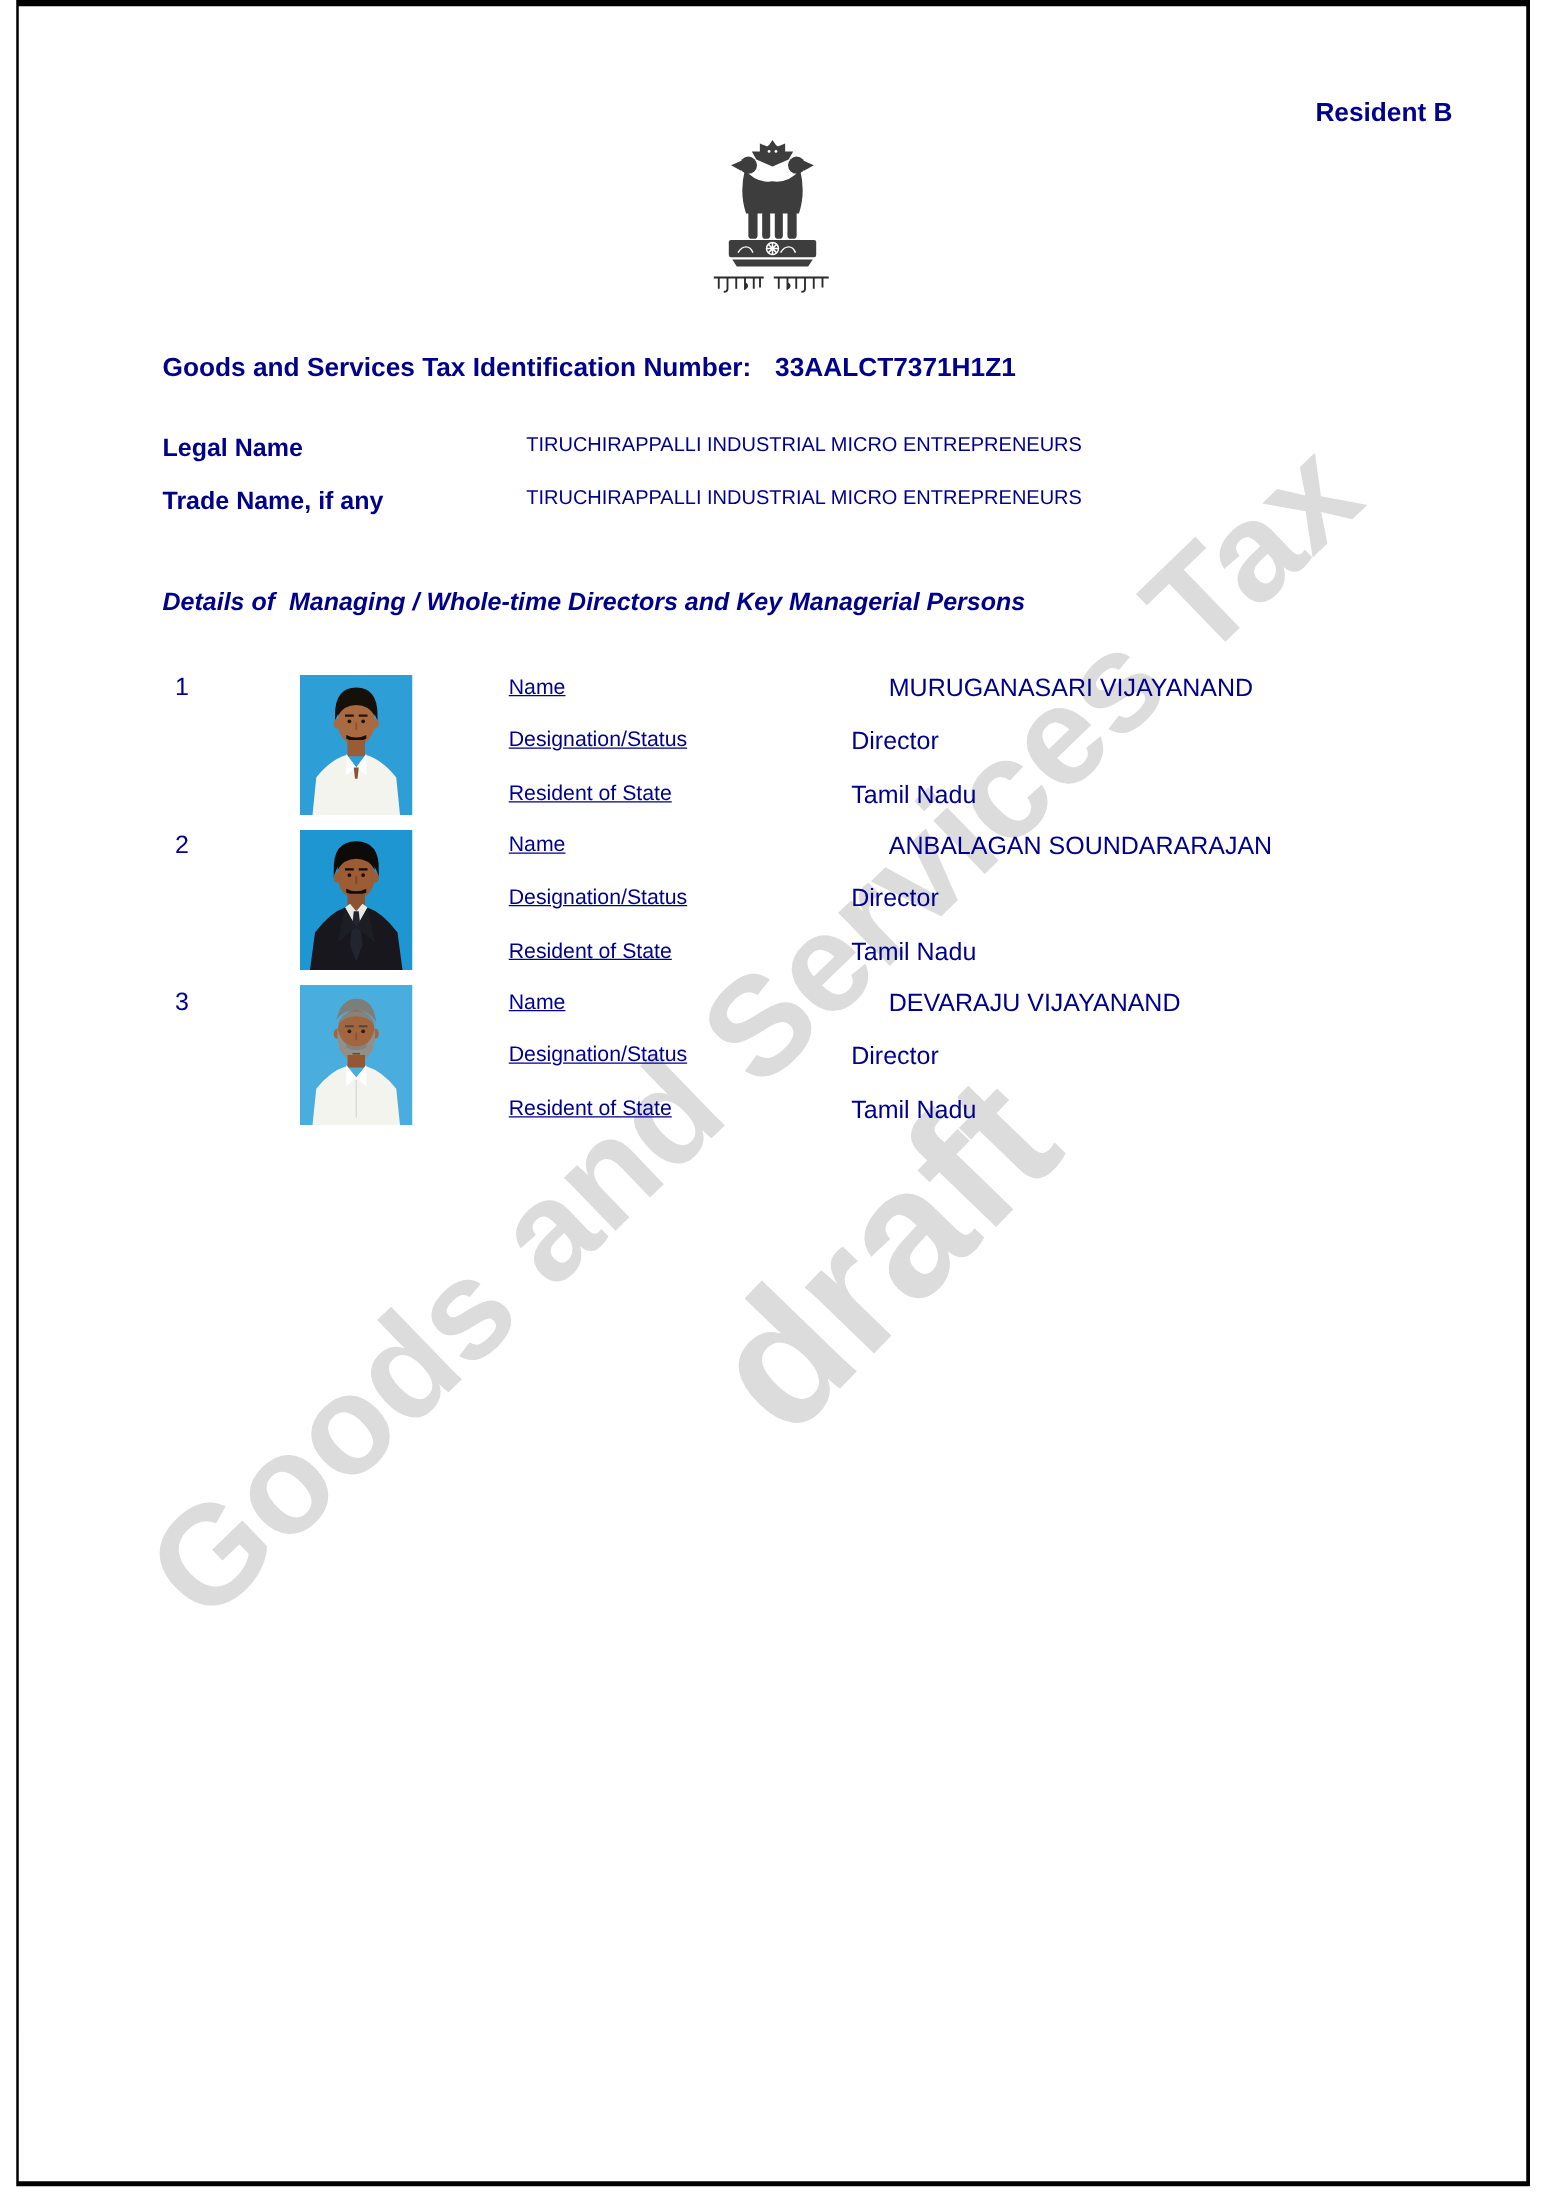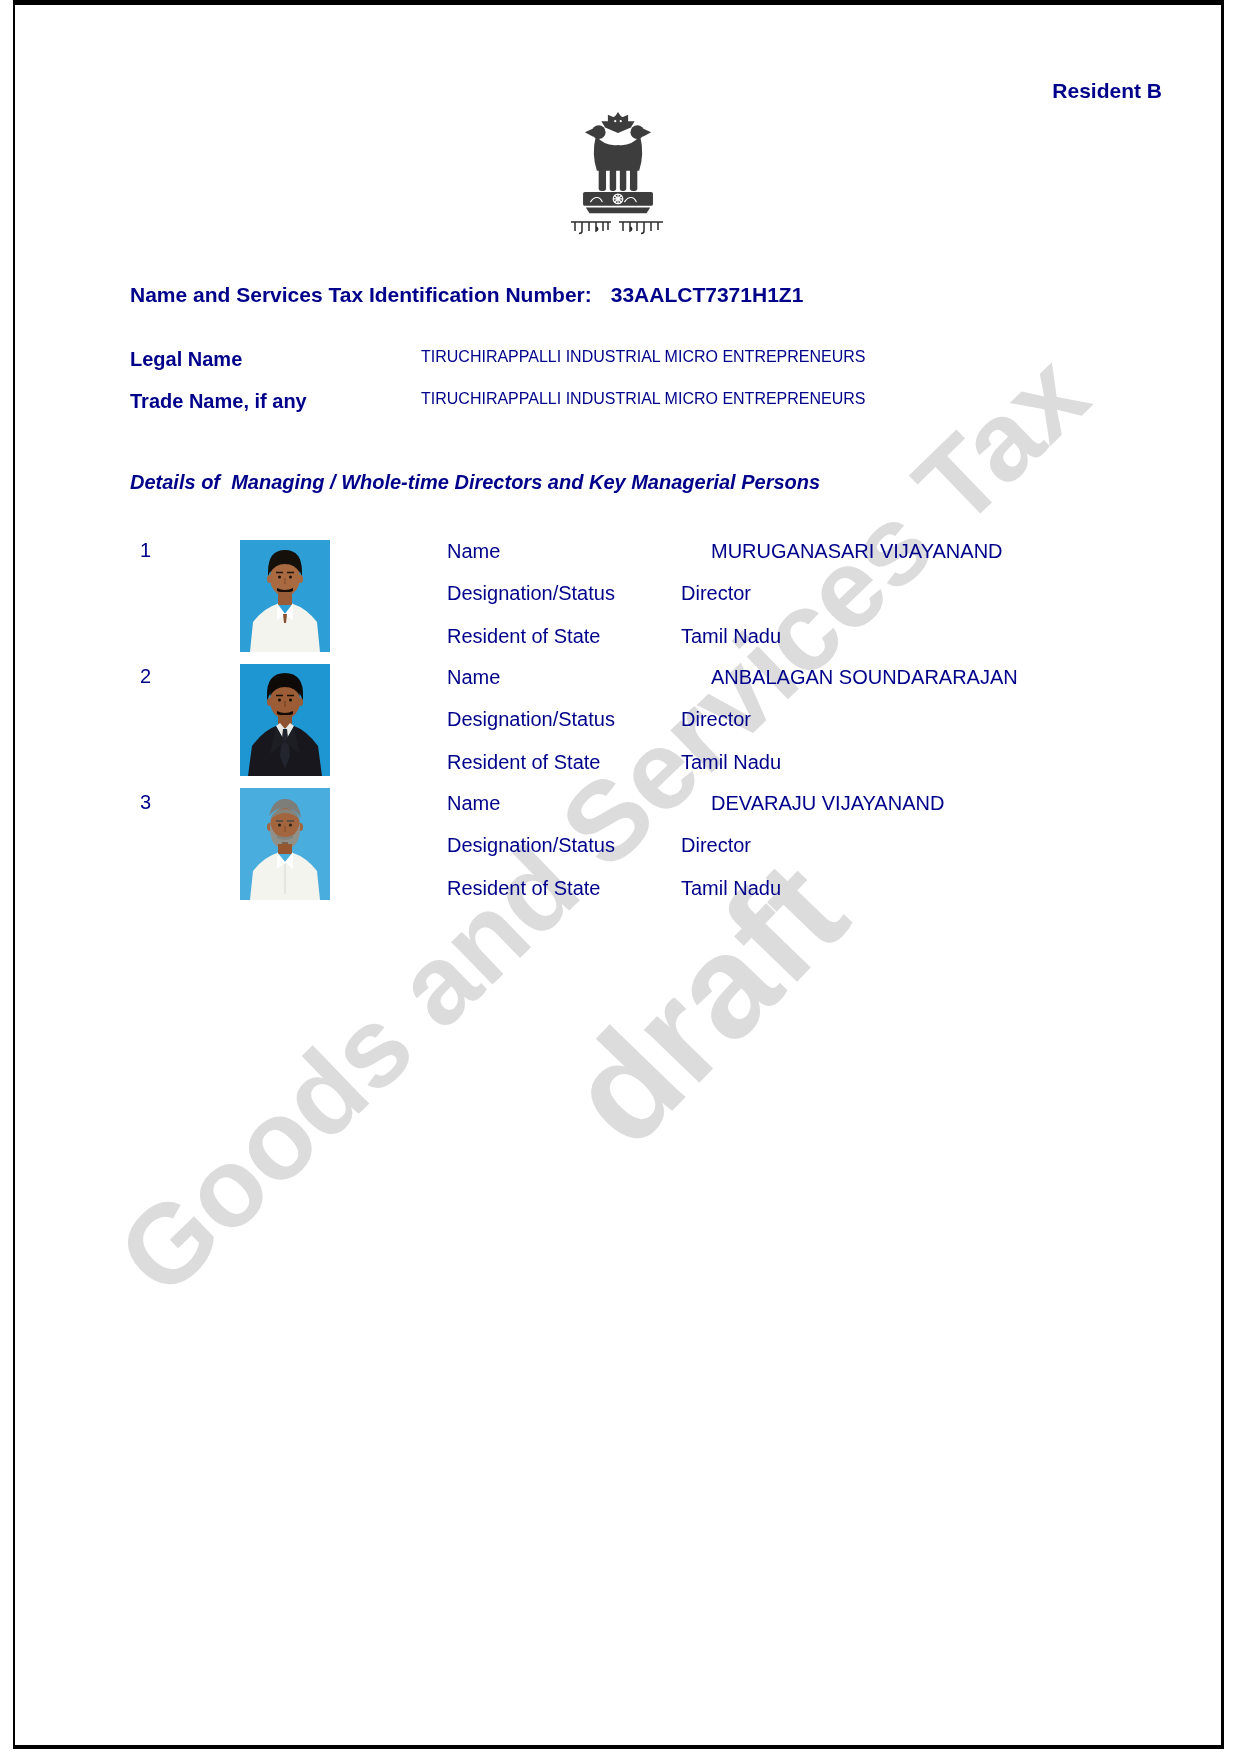--- a/index.html
+++ b/index.html
@@ -31,21 +31,21 @@
   .gstin    { left:130px; top:283px; font-size:21px; }
   .gstin .val { margin-left:19px; }
   .f-label  { left:130px; font-size:20px; }
   .f-value  { left:421px; font-size:16px; }
   .row-legal { top:348px; }
   .row-trade { top:390px; }
   .section-heading { left:130px; top:471px; font-size:20px; white-space:pre;font-style:italic; }
   .dir-no    { left:140px; font-size:20px; }
   .photo     { left:240px; width:90px; height:112px; }
   .photo svg { display:block; }
-  .dir-label { left:447px; font-size:20px; }
+  .dir-label { left:407px; font-size:17px;text-decoration:underline; }
   .dir-value { font-size:20px; }
   .dv-name   { left:711px; }
   .dv-sub    { left:681px;text-align:center; }
   
   .r0-l0{top:540px}.r0-l1{top:582px}.r0-l2{top:625px}.r0-no{top:539px}.r0-ph{top:540px}
   .r1-l0{top:666px}.r1-l1{top:708px}.r1-l2{top:751px}.r1-no{top:665px}.r1-ph{top:664px}
   .r2-l0{top:792px}.r2-l1{top:834px}.r2-l2{top:877px}.r2-no{top:791px}.r2-ph{top:788px}
 </style>
 </head>
 <body>
@@ -94,21 +94,21 @@
         <g stroke="#2b2b2b" stroke-width="1.5" fill="none">
           <path d="M8,3 H48"></path>
           <path d="M56,3 H100"></path>
           <path d="M12,3 V12 M19,3 V12 Q19,14.5 16,14.5 M26,3 V12 M33,3 V12 Q36.5,10 33,7.5 M40,3 V12 M45,3 V11"></path>
           <path d="M60,3 V12 M67,3 V12 Q70.5,10 67,7.5 M74,3 V12 M81,3 V12 Q81,14.5 78,14.5 M88,3 V12 M95,3 V11"></path>
         </g>
       </svg>
     </div>
 
     <div class="gstin navy b">
-      <span>Name and Services Tax Identification Number:</span><span class="val">33AALCT7371H1Z1</span>
+      <span>Goods and Services Tax Identification Number:</span><span class="val">33AALCT7371H1Z1</span>
     </div>
 
     <div class="f-label row-legal navy b">Legal Name</div>
     <div class="f-value row-legal navy">TIRUCHIRAPPALLI INDUSTRIAL MICRO ENTREPRENEURS</div>
 
     <div class="f-label row-trade navy b">Trade Name, if any</div>
     <div class="f-value row-trade navy">TIRUCHIRAPPALLI INDUSTRIAL MICRO ENTREPRENEURS</div>
 
     <div class="section-heading navy b">Details of  Managing / Whole-time Directors and Key Managerial Persons</div>
 

